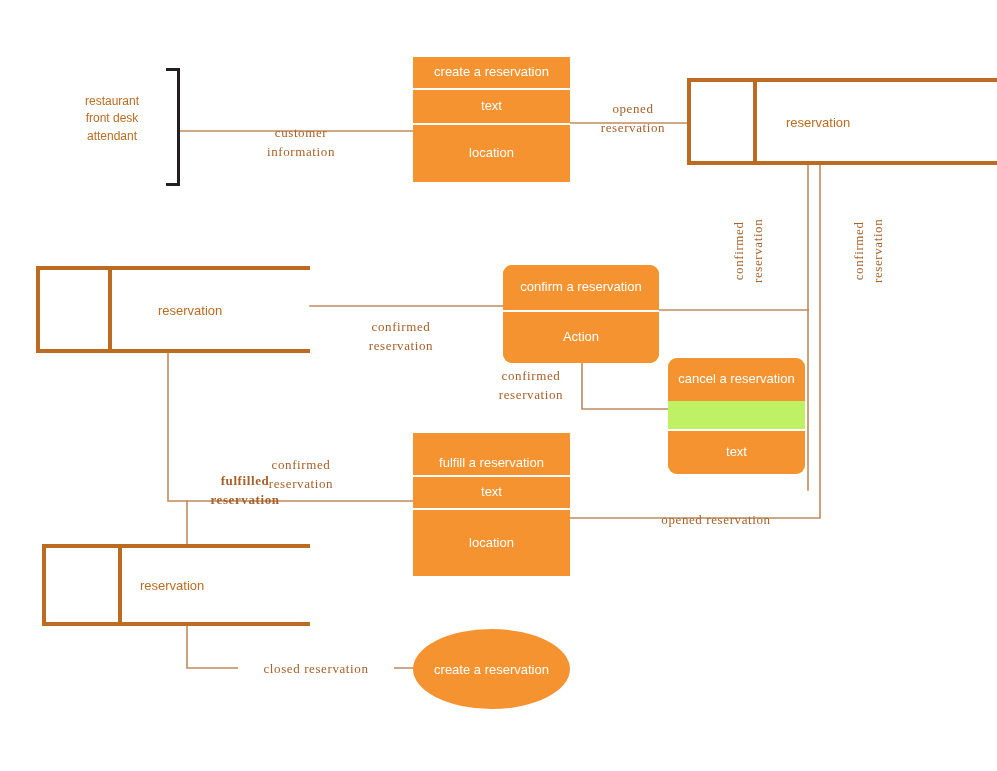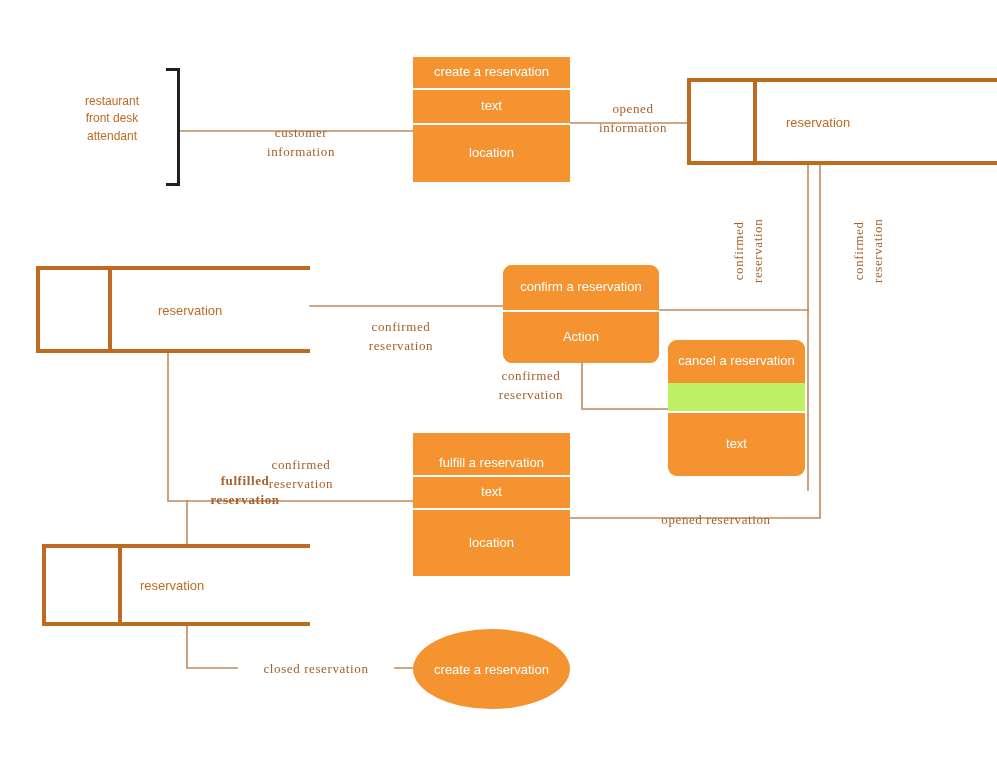--- a/index.html
+++ b/index.html
@@ -161,21 +161,21 @@
     <div class="seg" style="height:31px;">create a reservation</div>
     <div class="seg" style="height:35px;">text</div>
     <div class="seg" style="flex:1;">location</div>
   </div>
 
   <div class="proc rounded" style="left:503px; top:265px; width:156px; height:98px;">
     <div class="seg" style="height:45px;">confirm a reservation</div>
     <div class="seg" style="flex:1;">Action</div>
   </div>
 
-  <div class="proc rounded" style="left:668px; top:340px; width:137px; height:136px;gap:28px;">
+  <div class="proc rounded" style="left:668px; top:358px; width:137px; height:116px;gap:28px;">
     <div class="seg" style="height:43px;">cancel a reservation</div>
     <div class="seg" style="flex:1;">text</div>
   </div>
 
   <div class="proc" style="left:413px; top:433px; width:157px; height:143px;">
     <div class="seg" style="height:42px; align-items:flex-end; padding-bottom:4px;">fulfill a reservation</div>
     <div class="seg" style="height:33px;">text</div>
     <div class="seg" style="flex:1;">location</div>
   </div>
 
@@ -193,21 +193,21 @@
 
   <div class="store cap-left" style="left:42px; top:544px; width:268px; height:82px;">
     <div class="divider" style="left:72px;"></div>
     <div class="store-label" style="left:94px;">reservation</div>
   </div>
 
   <div class="flow-label" style="left:240px; top:124px; width:122px;">customer
 information</div>
 
   <div class="flow-label" style="left:576px; top:100px; width:114px;">opened
-information</div>
+reservation</div>
 
   <div class="flow-label vert" style="left:692px; top:232px; width:114px;">confirmed
 reservation</div>
 
   <div class="flow-label vert" style="left:812px; top:232px; width:114px;">confirmed
 reservation</div>
 
   <div class="flow-label" style="left:340px; top:318px; width:122px;">confirmed
 reservation</div>
 

